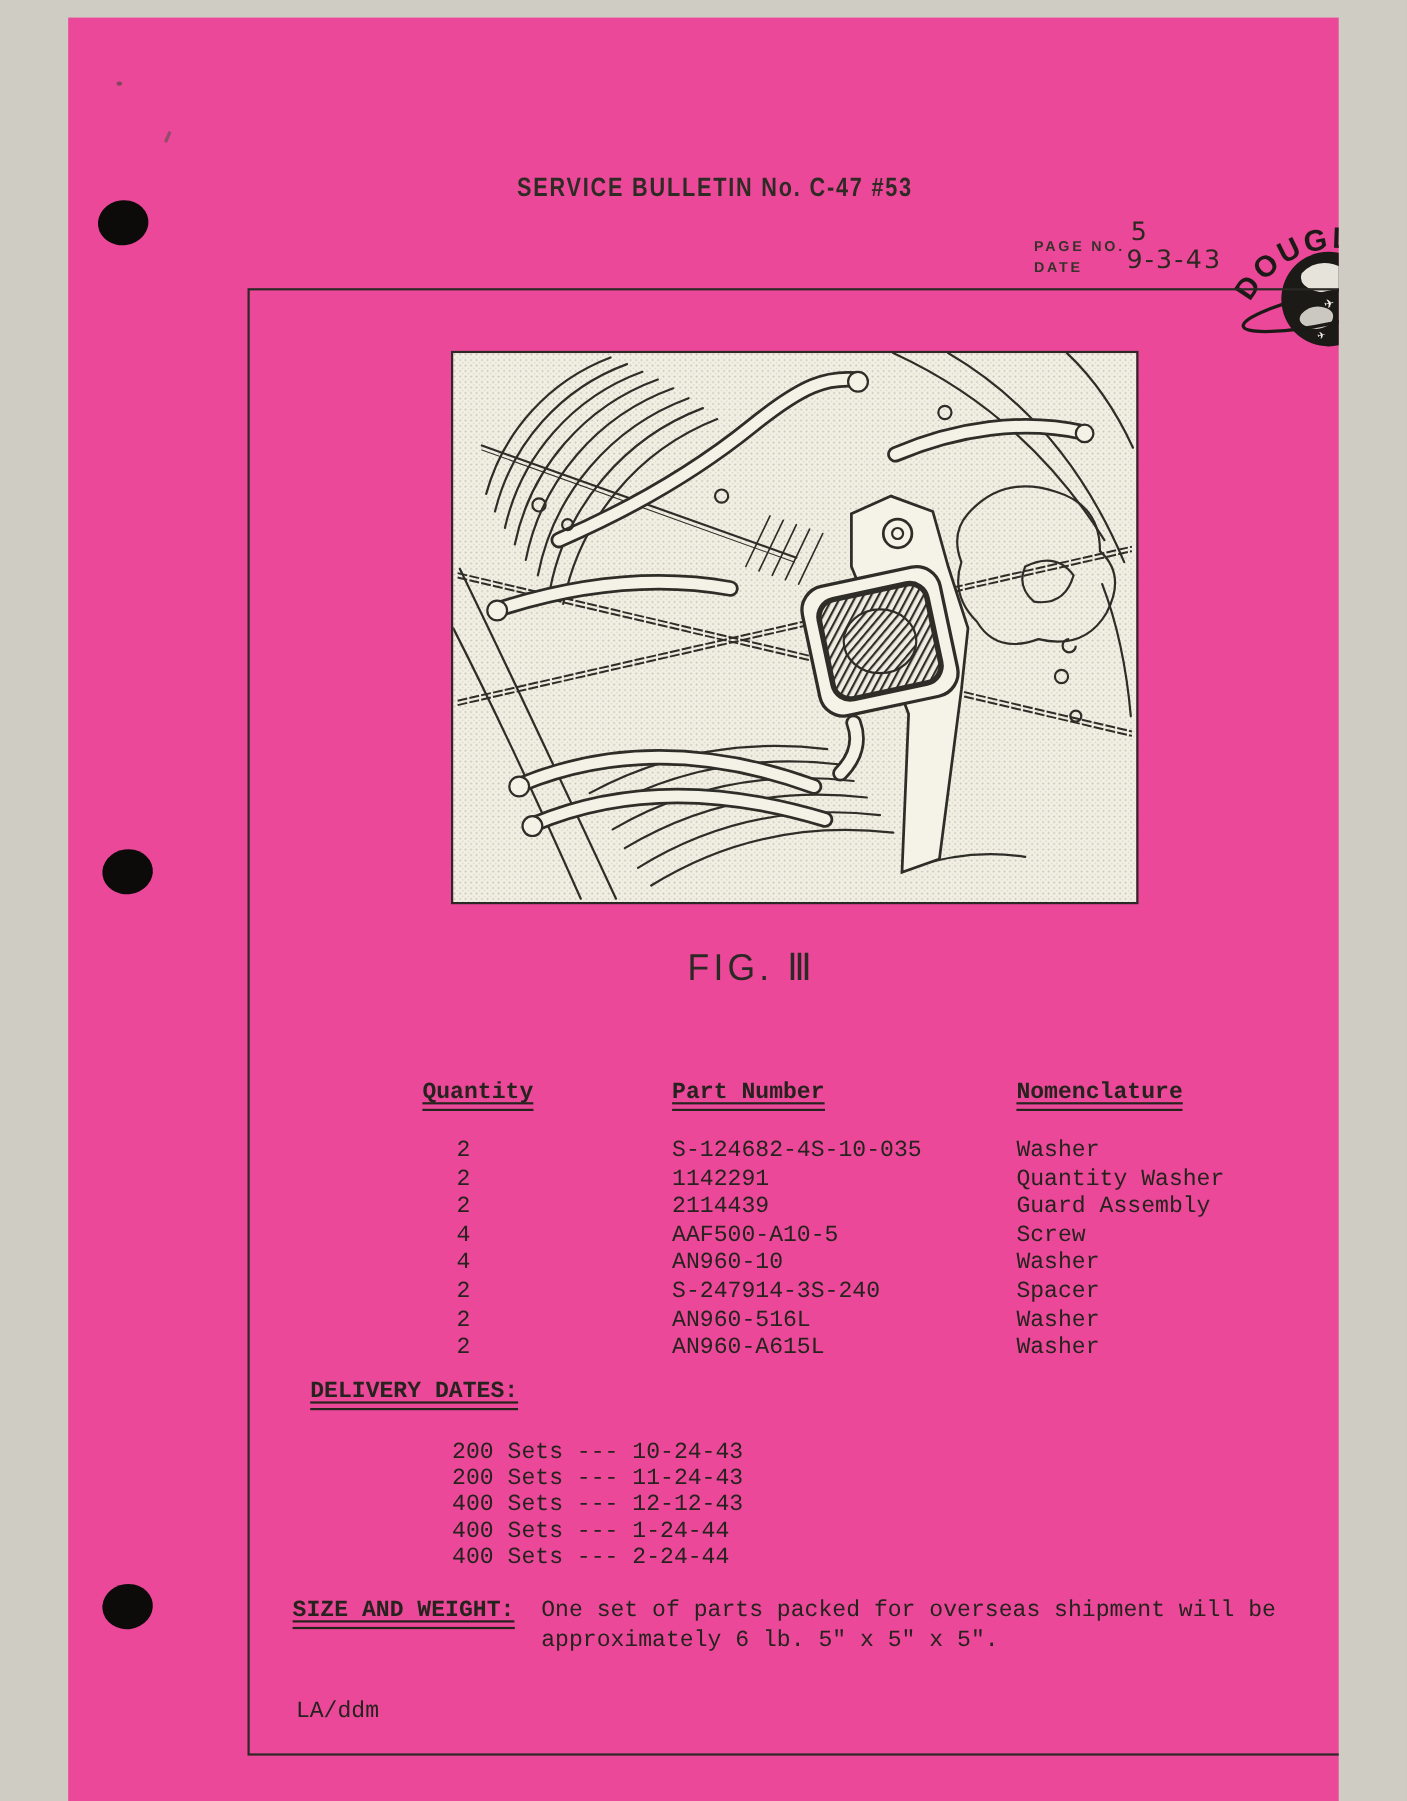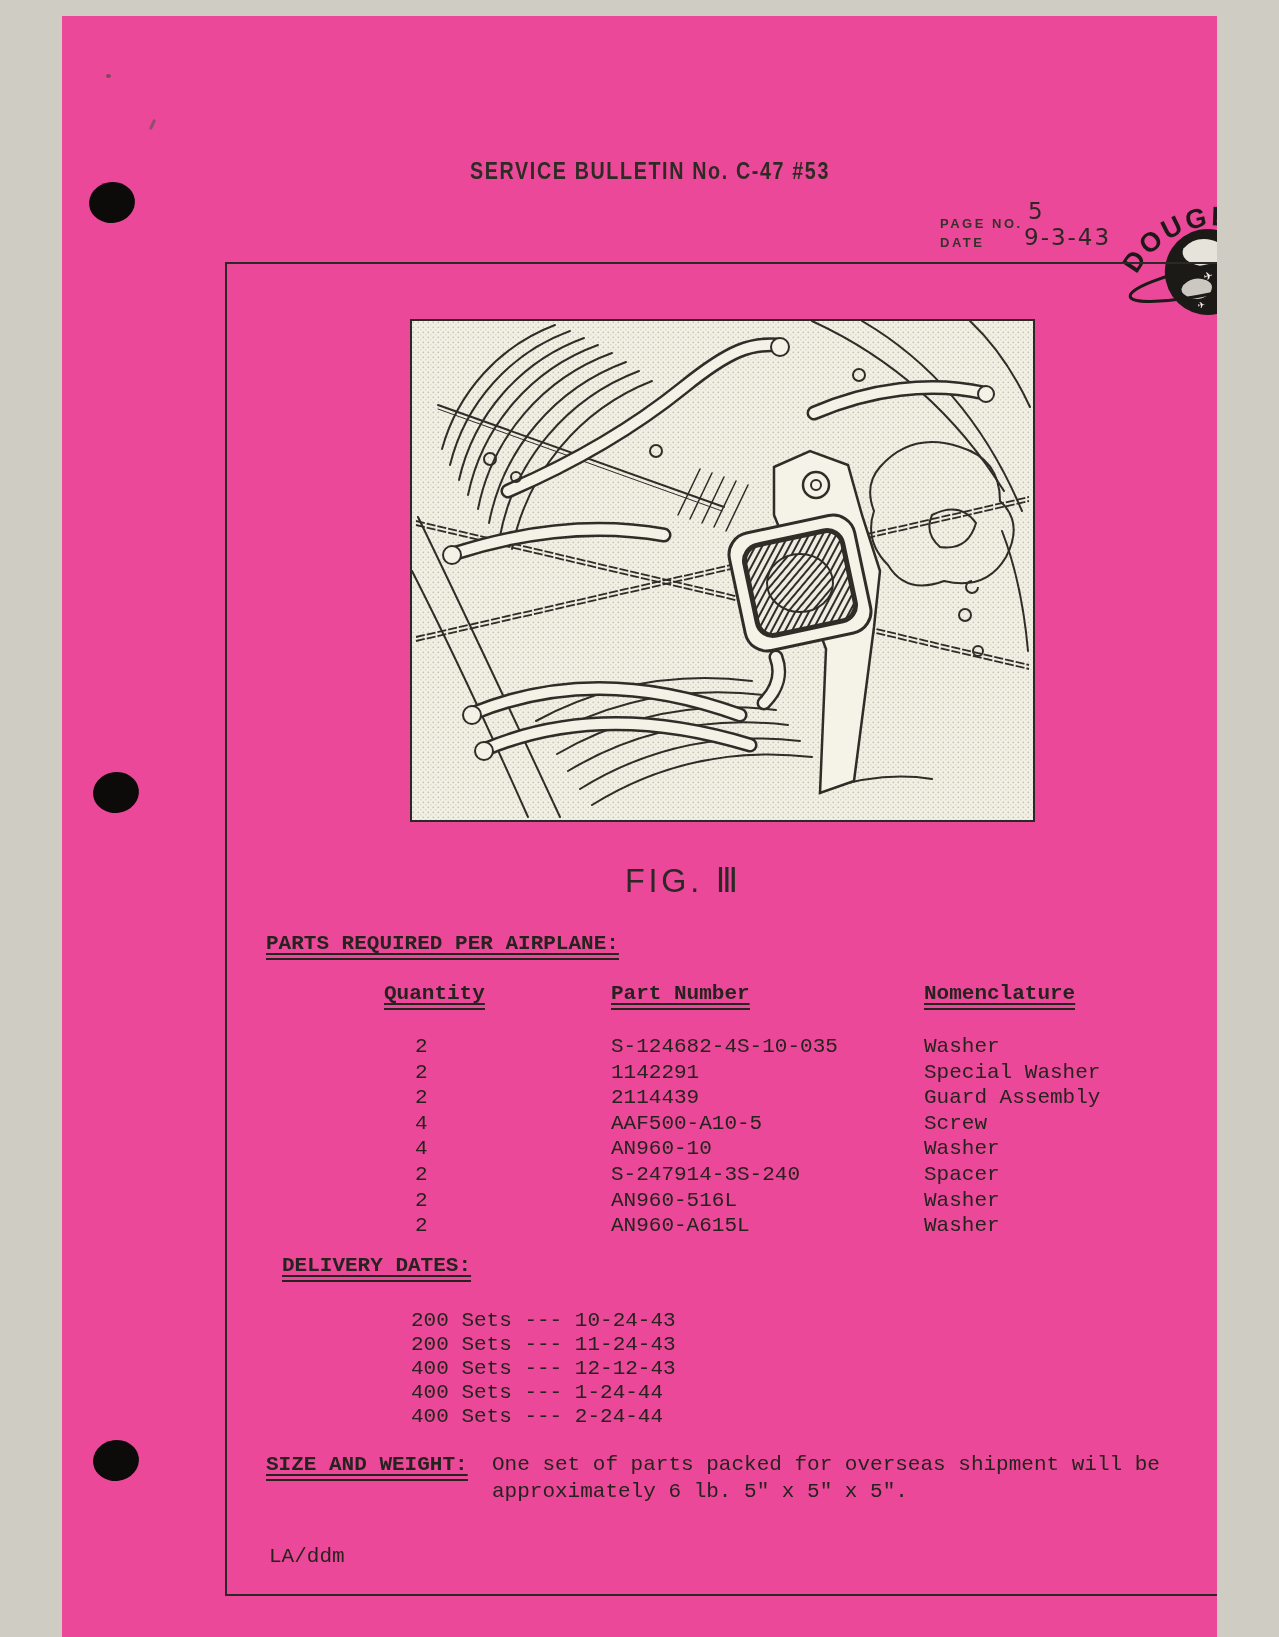--- a/index.html
+++ b/index.html
@@ -179,36 +179,35 @@
         <circle cx="553" cy="294" r="6"></circle>
         <circle cx="566" cy="330" r="5"></circle>
         <circle cx="447" cy="54" r="6"></circle>
         <path d="M560 260 a6 6 0 1 0 6 6"></path>
       </g>
     </svg>
   </div>
 
   <div class="abs fig-caption">FIG. Ⅲ</div>
 
-  <div class="abs tw bold" style="left:204px;top:916px;"><span class="u">PARTS REQUIRED PER AIRPLANE:</span></div>
 
   <div class="abs tw bold" style="left:322px;top:966px;"><span class="u">Quantity</span></div>
   <div class="abs tw bold" style="left:549px;top:966px;"><span class="u">Part Number</span></div>
   <div class="abs tw bold" style="left:862px;top:966px;"><span class="u">Nomenclature</span></div>
 
   <div class="abs tw" style="left:0;top:1019px;width:1279px;">
     <div class="abs" style="top:0;">
       <span class="abs" style="left:353px;">2</span>
       <span class="abs" style="left:549px;">S-124682-4S-10-035</span>
       <span class="abs" style="left:862px;">Washer</span>
     </div>
     <div class="abs" style="top:26px;">
       <span class="abs" style="left:353px;">2</span>
       <span class="abs" style="left:549px;">1142291</span>
-      <span class="abs" style="left:862px;">Special Washer</span>
+      <span class="abs" style="left:862px;">Quantity Washer</span>
     </div>
     <div class="abs" style="top:51px;">
       <span class="abs" style="left:353px;">2</span>
       <span class="abs" style="left:549px;">2114439</span>
       <span class="abs" style="left:862px;">Guard Assembly</span>
     </div>
     <div class="abs" style="top:77px;">
       <span class="abs" style="left:353px;">4</span>
       <span class="abs" style="left:549px;">AAF500-A10-5</span>
       <span class="abs" style="left:862px;">Screw</span>

